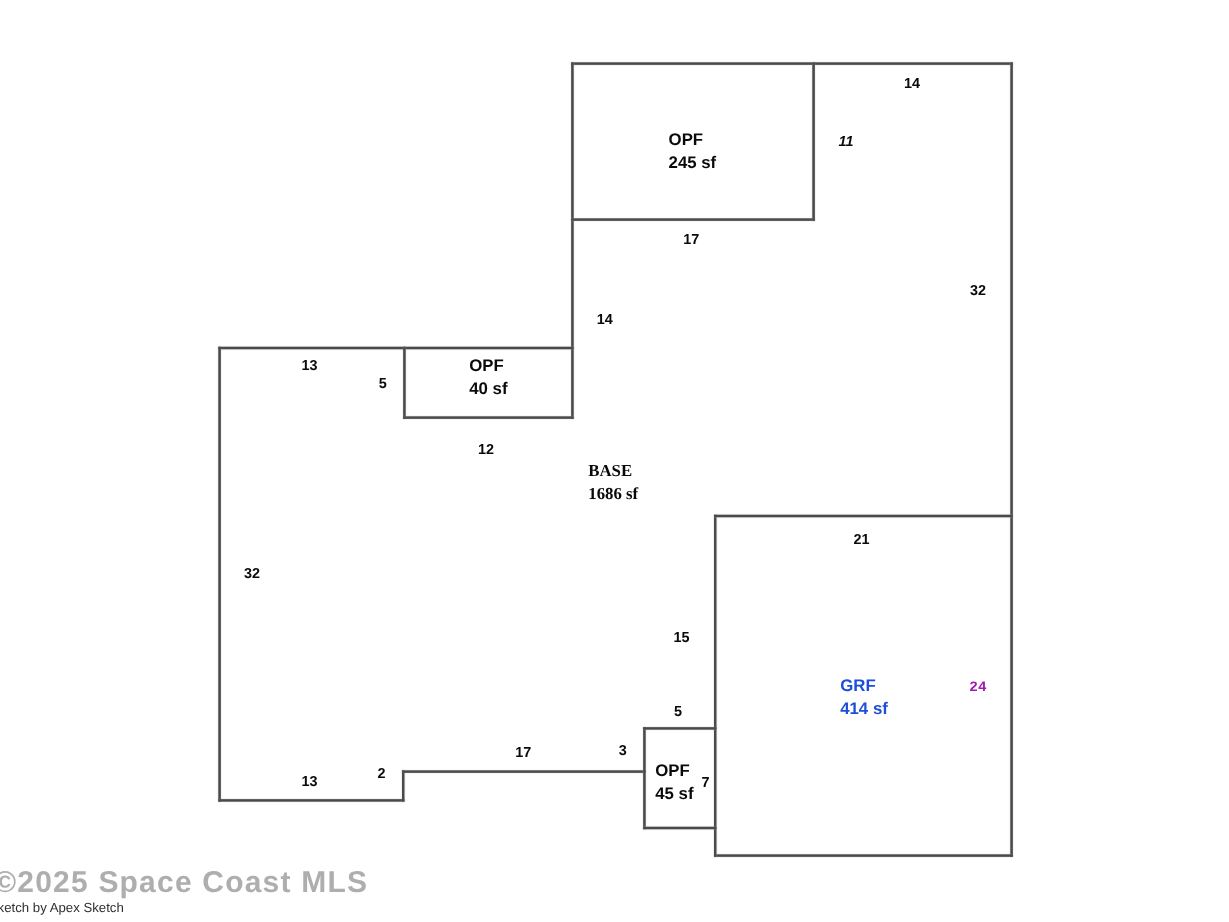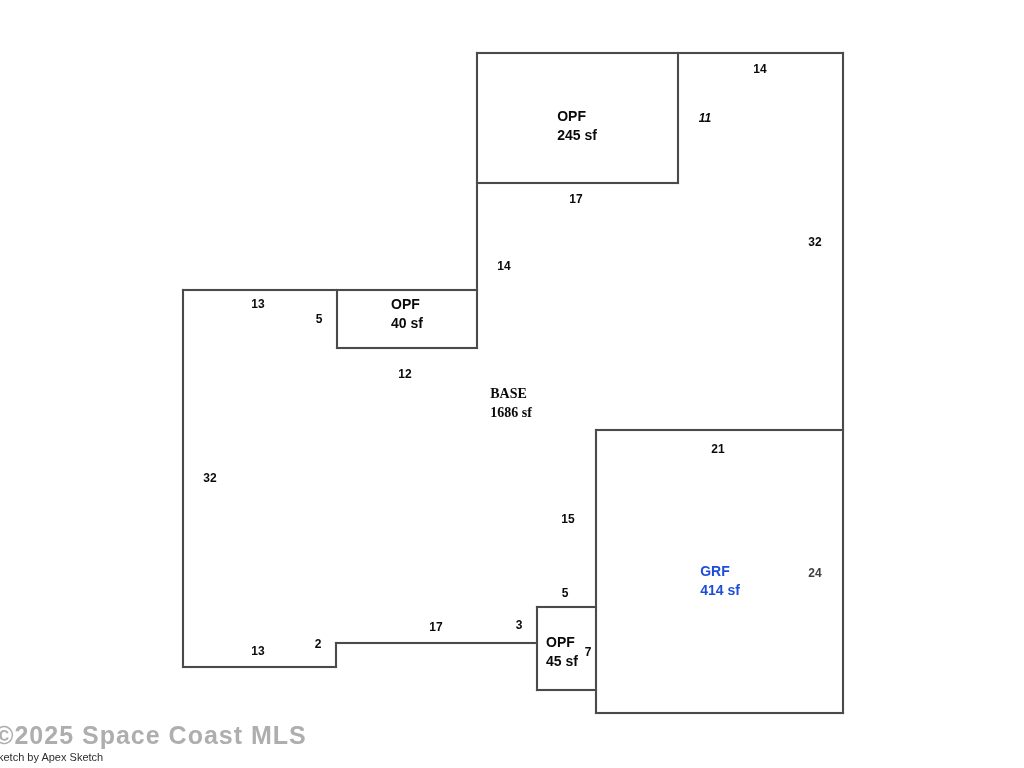--- a/index.html
+++ b/index.html
@@ -93,22 +93,22 @@
       <span class="dim-label" style="left: 760px; top: 69px; color: rgb(10, 10, 10);">14</span>
       <span class="dim-label" style="left: 705px; top: 118px; color: rgb(10, 10, 10); font-style: italic;">11</span>
       <span class="dim-label" style="left: 576px; top: 199px; color: rgb(10, 10, 10);">17</span>
       <span class="dim-label" style="left: 815px; top: 242px; color: rgb(10, 10, 10);">32</span>
       <span class="dim-label" style="left: 504px; top: 266px; color: rgb(10, 10, 10);">14</span>
       <span class="dim-label" style="left: 258px; top: 304px; color: rgb(10, 10, 10);">13</span>
       <span class="dim-label" style="left: 319px; top: 319px; color: rgb(10, 10, 10);">5</span>
       <span class="dim-label" style="left: 405px; top: 374px; color: rgb(10, 10, 10);">12</span>
       <span class="dim-label" style="left: 718px; top: 416px; color: rgb(10, 10, 10); margin-top: 33px;">21</span>
       <span class="dim-label" style="left: 210px; top: 478px; color: rgb(10, 10, 10);">32</span>
-      <span class="dim-label" style="left: 568px; top: 519px; color: rgb(10, 10, 10);">15</span>
-      <span class="dim-label" style="left: 815px; top: 573px; color: #404040;">24</span>
+      <span class="dim-label" style="left: 568px; top: 531px; color: rgb(10, 10, 10);">15</span>
+      <span class="dim-label" style="left: 815px; top: 573px; color: #a21caf; font-family: Liberation Mono, monospace;">24</span>
       <span class="dim-label" style="left: 565px; top: 593px; color: rgb(10, 10, 10);">5</span>
       <span class="dim-label" style="left: 519px; top: 625px; color: rgb(10, 10, 10);">3</span>
       <span class="dim-label" style="left: 436px; top: 627px; color: rgb(10, 10, 10);">17</span>
       <span class="dim-label" style="left: 318px; top: 644px; color: rgb(10, 10, 10);">2</span>
       <span class="dim-label" style="left: 258px; top: 651px; color: rgb(10, 10, 10);">13</span>
       <span class="dim-label" style="left: 588px; top: 652px; color: rgb(10, 10, 10);">7</span>
       <div class="area-label" style="left: 577px; top: 126px; color: rgb(10, 10, 10);">
         <div>OPF</div>
         <div>245 sf</div>
       </div>

